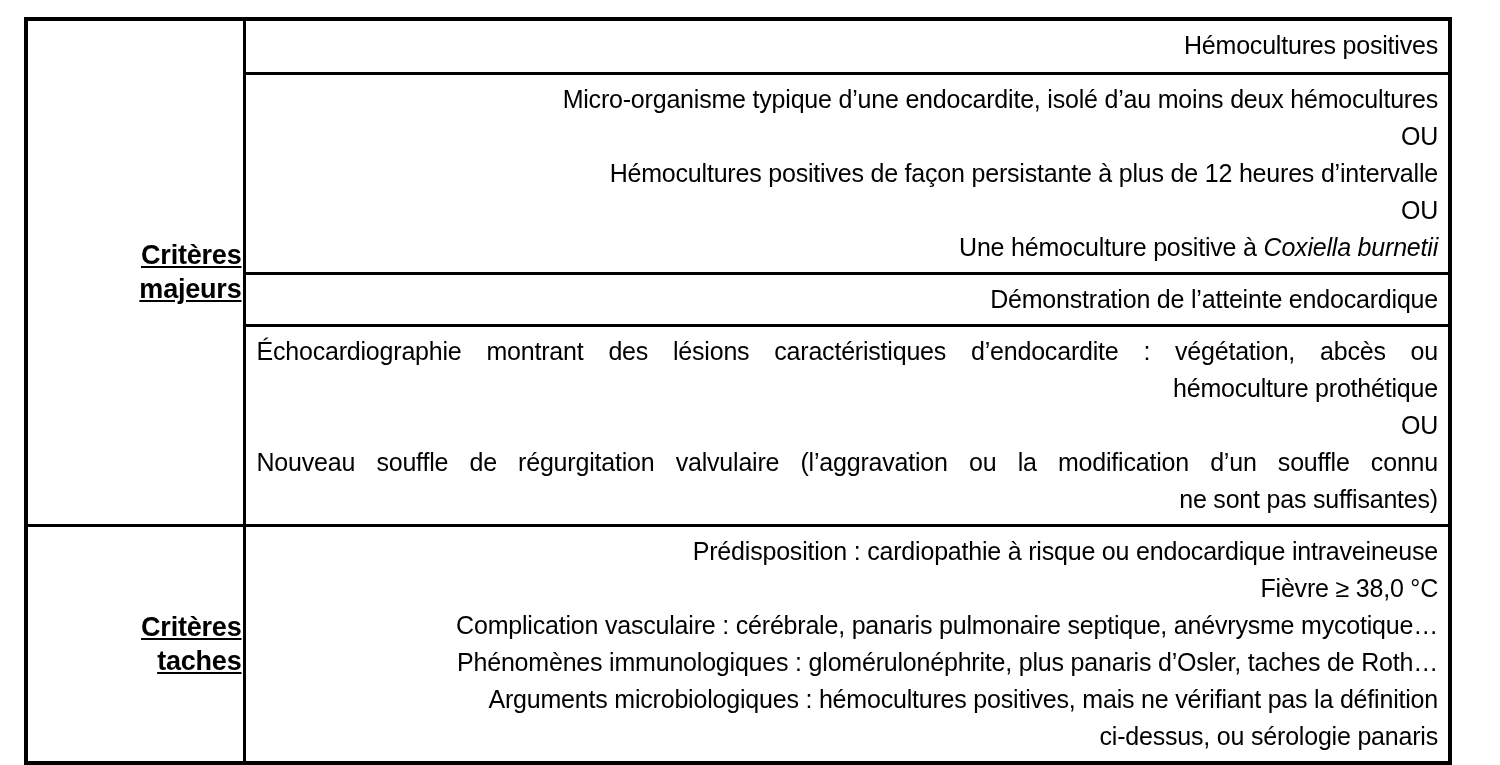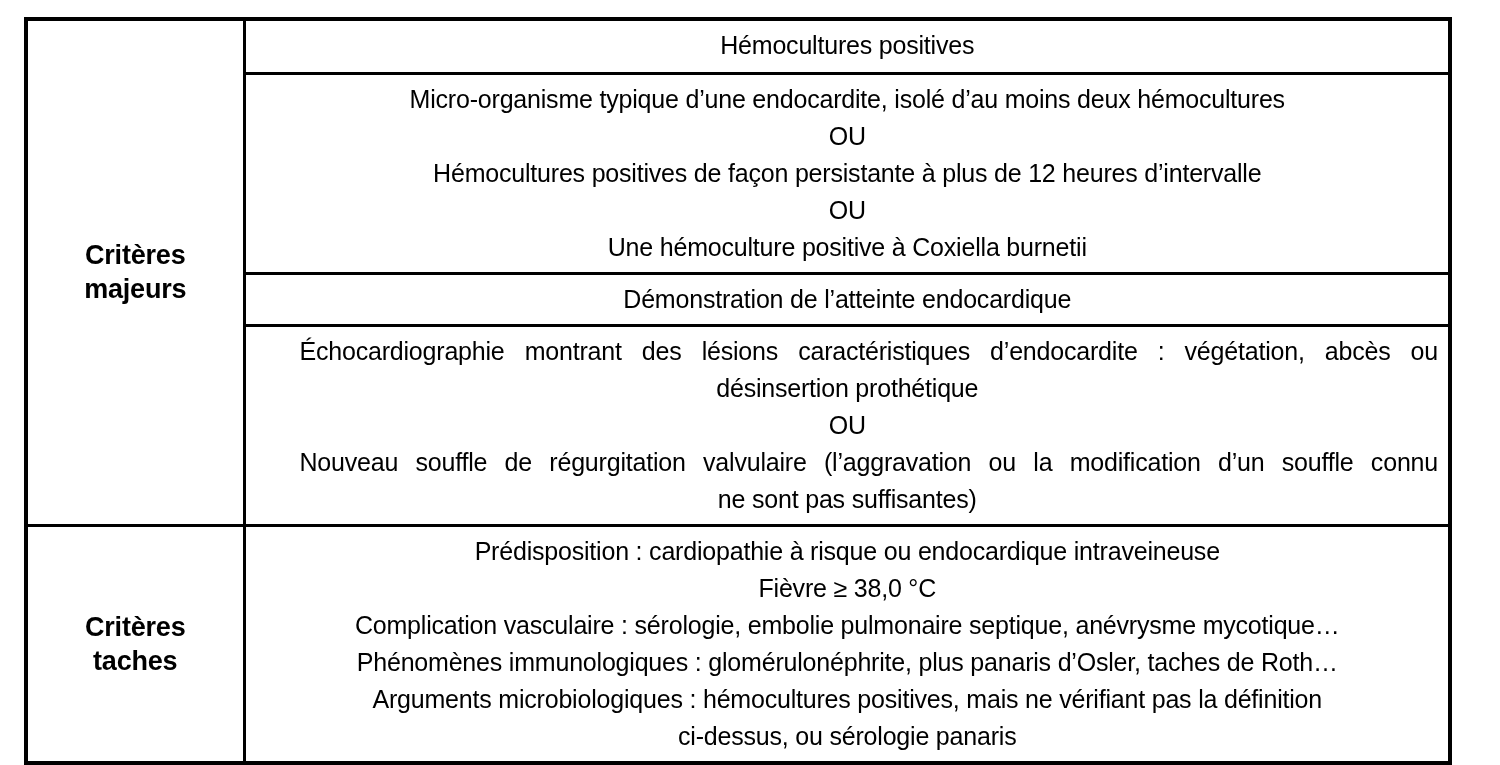--- a/index.html
+++ b/index.html
@@ -7,29 +7,29 @@
   table.criteria{
     position:absolute;left:24px;top:17px;width:1428px;
     border-collapse:collapse;table-layout:fixed;
     font-family:"Liberation Sans", sans-serif;color:#000000;background:#ffffff;
     border:4px solid #000000;
   }
   td{border:3px solid #000000;vertical-align:top;background:#ffffff;overflow:hidden;}
   col.col-label{width:218px;}
   td.label{
     vertical-align:middle;text-align:center;
-    font-weight:bold;font-size:27px;line-height:34px;letter-spacing:-0.2px;
+    font-weight:bold;font-size:27px;line-height:34px;letter-spacing:-0.2px;text-decoration:underline;
   }
   td.content{
     padding:6px 10px 6px 11px;
     font-size:25px;line-height:37px;letter-spacing:-0.2px;
   }
-  .line{white-space:nowrap;text-align:center;}
-  .line.justify{white-space:normal;text-align:justify;text-align-last:justify;margin-left:43px;}
-  .it{}
+  .line{white-space:nowrap;text-align:right;}
+  .line.justify{white-space:normal;text-align:justify;text-align-last:justify;}
+  .it{font-style:italic;}
   tr.r1{height:54px;}
   tr.r2{height:191px;margin-top:28px;}
   tr.r3{height:52px;}
   tr.r4{height:193px;}
   tr.r5{height:231px;}
 </style>
 </head>
 <body>
 
 <div class="page">
@@ -58,35 +58,35 @@
           </td>
       </tr>
       <tr class="r3">
         <td class="content">
             <div class="line"><span>Démonstration de l’atteinte endocardique</span></div>
           </td>
       </tr>
       <tr class="r4">
         <td class="content">
             <div class="line justify"><span>Échocardiographie montrant des lésions caractéristiques d’endocardite : végétation, abcès ou</span></div>
-            <div class="line"><span>désinsertion prothétique</span></div>
+            <div class="line"><span>hémoculture prothétique</span></div>
             <div class="line"><span>OU</span></div>
             <div class="line justify"><span>Nouveau souffle de régurgitation valvulaire (l’aggravation ou la modification d’un souffle connu</span></div>
             <div class="line"><span>ne sont pas suffisantes)</span></div>
           </td>
       </tr>
       <tr class="r5">
         <td class="label">
             <div class="line"><span>Critères</span></div>
             <div class="line"><span>taches</span></div>
           </td>
         <td class="content">
             <div class="line"><span>Prédisposition : cardiopathie à risque ou endocardique intraveineuse</span></div>
             <div class="line"><span>Fièvre ≥ 38,0 °C</span></div>
-            <div class="line"><span>Complication vasculaire : sérologie, embolie pulmonaire septique, anévrysme mycotique…</span></div>
+            <div class="line"><span>Complication vasculaire : cérébrale, panaris pulmonaire septique, anévrysme mycotique…</span></div>
             <div class="line"><span>Phénomènes immunologiques : glomérulonéphrite, plus panaris d’Osler, taches de Roth…</span></div>
             <div class="line"><span>Arguments microbiologiques : hémocultures positives, mais ne vérifiant pas la définition</span></div>
             <div class="line"><span>ci-dessus, ou sérologie panaris</span></div>
           </td>
       </tr>
     </tbody>
   </table>
 </div>
 
 </body></html>

